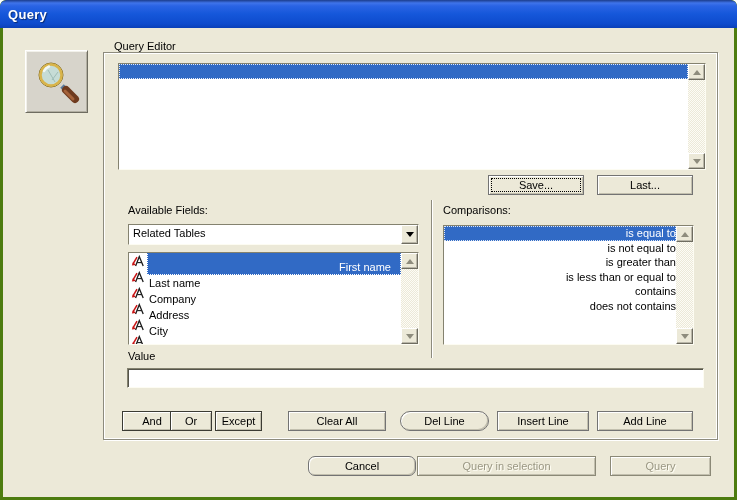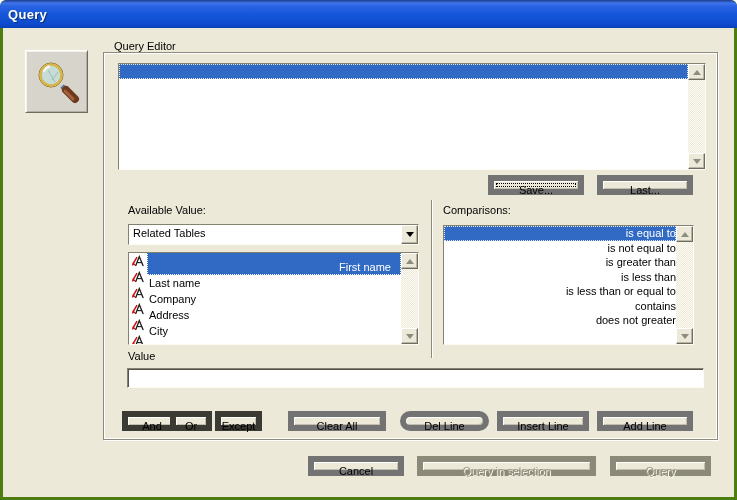--- a/index.html
+++ b/index.html
@@ -48,21 +48,21 @@
   
   .sunken {
     background:#fff;
     border:1px solid; border-color:#84826f #fdfcf2 #fdfcf2 #84826f;
     box-shadow:inset 1px 1px 0 #55544a;
   }
 
   
   .btn {
     position:absolute; height:20px; background:#ECE9D8;
-    border:6px solid #737373;
+    border:1px solid #737373;
     box-shadow:inset 1px 1px 0 #ffffff, inset -1px -1px 0 #c2bfae;
     font-family:"Liberation Sans", sans-serif; font-size:11px; color:#000;
     text-align:center; line-height:18px; cursor:default; user-select:none;
   }
   .btn.small-dark { border-color:#3b3b33; }
   .btn.focused { position:absolute; }
   .btn.focused::after {
     content:""; position:absolute; inset:2px; border:1px dotted #000;
   }
   .btn.disabled { color:#9a9783; text-shadow:1px 1px 0 #fffef5; border-color:#8b8977;text-align:center; }
@@ -168,21 +168,21 @@
           </div>
         <div class="sb-btn">
             <span class="tri-down"></span>
           </div>
       </div>
     </div>
 
     <button class="btn focused" style="left:485px; top:147px; width:96px;">Save...</button>
     <button class="btn" style="left:594px; top:147px; width:96px;">Last...</button>
 
-    <span class="field-label" style="left:125px; top:176px;">Available Value:</span>
+    <span class="field-label" style="left:125px; top:176px;">Available Fields:</span>
 
     <div class="combo sunken">
       <span class="combo-text">Related Tables</span>
       <span class="combo-btn">
           <span class="tri-black"></span>
         </span>
     </div>
 
     <div class="listbox sunken" style="left:125px; top:224px; width:291px; height:93px;">
       <div class="list-content">
@@ -253,24 +253,23 @@
 
     <div class="divider"></div>
 
     <span class="field-label" style="left:440px; top:176px;">Comparisons:</span>
 
     <div class="listbox sunken" style="left:440px; top:197px; width:251px; height:120px;">
       <div class="list-content">
         <div class="c-row selected">is equal to</div>
         <div class="c-row">is not equal to</div>
         <div class="c-row">is greater than</div>
-        <div class="c-row">is less than</div>
         <div class="c-row">is less than or equal to</div>
         <div class="c-row">contains</div>
-        <div class="c-row">does not greater</div>
+        <div class="c-row">does not contains</div>
       </div>
       <div class="scrollbar">
         <div class="sb-btn">
             <span class="tri-up"></span>
           </div>
         <div class="sb-btn">
             <span class="tri-down"></span>
           </div>
       </div>
     </div>
@@ -279,18 +278,18 @@
     <input class="value-input sunken" type="text" value="" style="">
 
     <button class="btn small-dark" style="left:119px; top:383px; width:60px;">And</button>
     <button class="btn small-dark" style="left:167px; top:383px; width:42px;">Or</button>
     <button class="btn small-dark" style="left:212px; top:383px; width:47px;">Except</button>
     <button class="btn" style="left:285px; top:383px; width:98px;">Clear All</button>
     <button class="btn" style="left:397px; top:383px; width:89px;border-radius:10px;">Del Line</button>
     <button class="btn" style="left:494px; top:383px; width:92px;">Insert Line</button>
     <button class="btn" style="left:594px; top:383px; width:96px;">Add Line</button>
 
-    <button class="btn" style="left:305px; top:428px; width:96px;">Cancel</button>
+    <button class="btn" style="left:305px; top:428px; width:108px;border-radius:7px;">Cancel</button>
     <button class="btn disabled" style="left:414px; top:428px; width:179px;">Query in selection</button>
     <button class="btn disabled" style="left:607px; top:428px; width:101px;">Query</button>
 
   </div>
 </div>
 
 </body></html>

